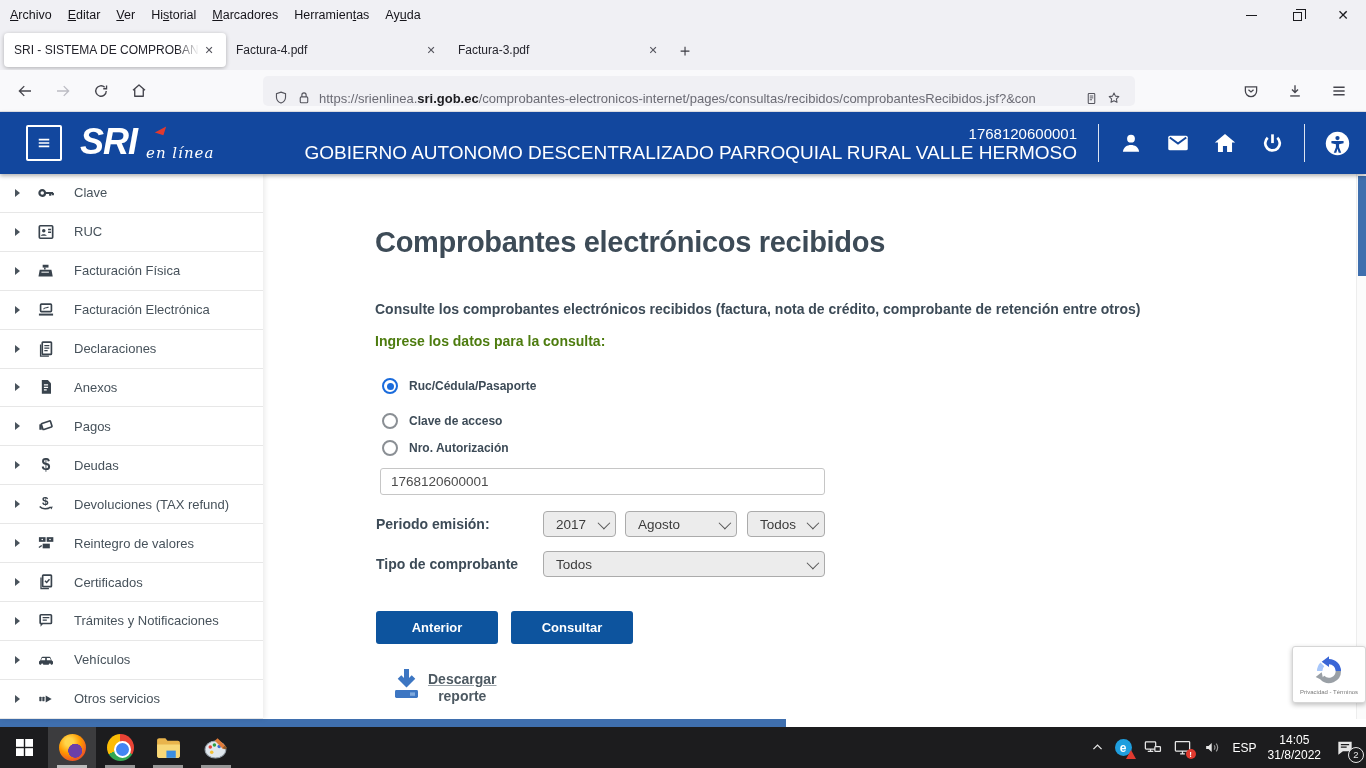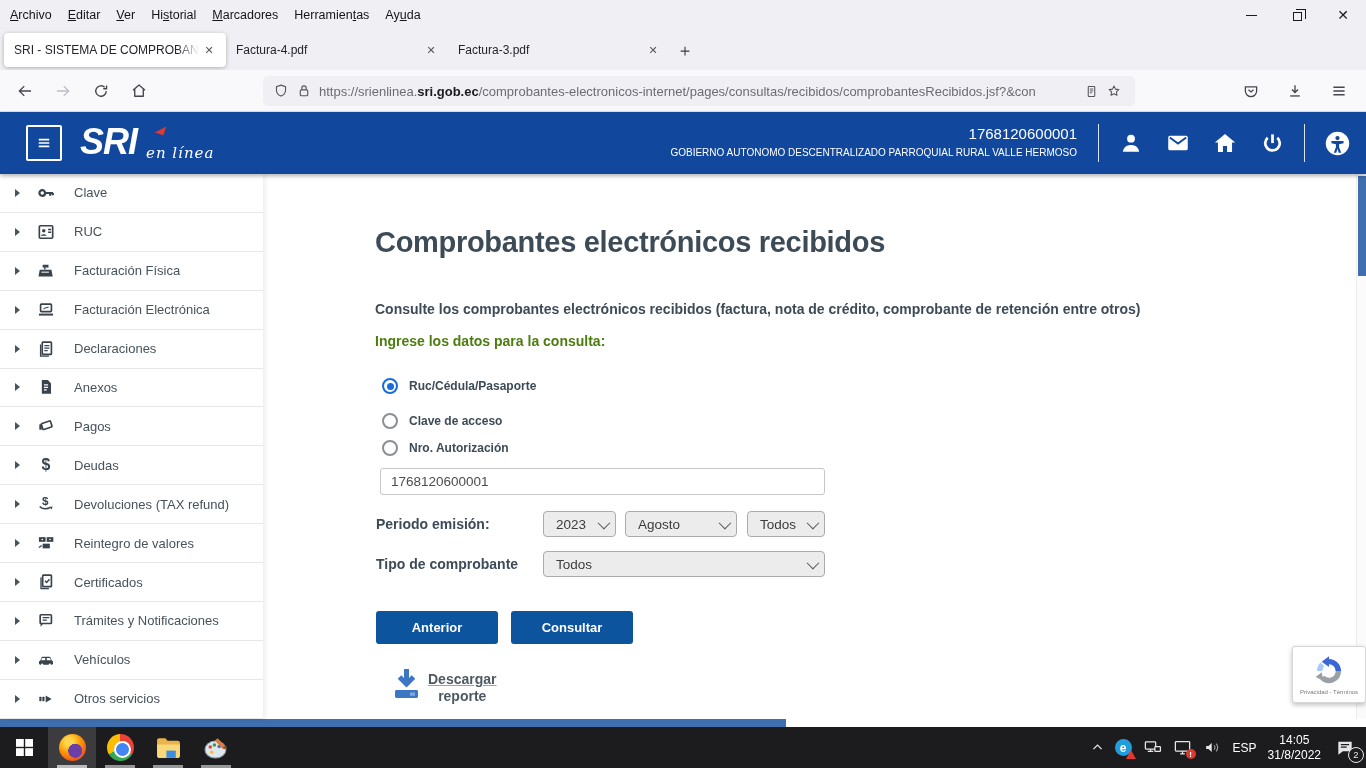--- a/index.html
+++ b/index.html
@@ -32,21 +32,21 @@
   .tab-close{width:20px;height:20px;display:flex;align-items:center;justify-content:center;
     font-size:11px;color:#55555e;border-radius:3px;flex:none;}
   .newtab{width:30px;height:30px;margin-bottom:5px;display:flex;align-items:center;justify-content:center;
     font-size:17px;color:#3a3a42;}
 
   
   .navbar{height:42px;background:#f9f9fb;border-bottom:1px solid #e2e2e8;position:relative;}
   .nav-left{position:absolute;left:8px;top:5px;display:flex;gap:4px;}
   .navbtn{width:34px;height:32px;display:flex;align-items:center;justify-content:center;border-radius:4px;}
   .urlbar{position:absolute;left:263px;top:6px;width:872px;height:30px;background:#f0f0f4;
-    border-radius:5px;display:flex;align-items:center;padding:0 6px 0 10px;}
+    border-radius:5px;display:flex;align-items:flex-end;padding:0 6px 0 10px;}
   .url-text{flex:1;font-size:13px;color:#6b6b74;white-space:nowrap;overflow:hidden;position:relative;}
   .url-text b{color:#1b1b1f;font-weight:bold;}
   .url-text::after{content:"";position:absolute;right:0;top:0;bottom:0;width:30px;
     background:linear-gradient(to right,rgba(240,240,244,0),#f0f0f4);}
   .url-icon{margin-right:7px;flex:none;}
   .nav-right{position:absolute;right:10px;top:5px;display:flex;gap:10px;}
 
   
   .sri-header{height:62px;background:#12479e;position:relative;color:#fff;z-index:6;
     box-shadow:0 2px 4px rgba(0,0,0,.3);}
@@ -54,21 +54,21 @@
     border-radius:2px;display:flex;align-items:center;justify-content:center;}
   .sri-logo{position:absolute;left:80px;top:6px;width:150px;height:52px;}
   .sri-logo .big{font-size:36px;font-weight:bold;font-style:italic;letter-spacing:-1px;line-height:48px;}
   .sri-logo .flag{position:absolute;left:76px;top:7px;width:0;height:0;
     border-left:9px solid transparent;border-bottom:9px solid #e03a2f;transform:rotate(18deg);}
   .sri-logo .script{position:absolute;left:66px;top:26px;font-size:15px;font-style:italic;
     font-family:"DejaVu Serif",serif;letter-spacing:1px;}
   .hdr-right{position:absolute;right:14px;top:0;height:62px;display:flex;align-items:center;gap:17px;}
   .hdr-id-block{text-align:right;line-height:19px;margin-right:4px;}
   .hdr-id{font-size:15px;}
-  .hdr-name{font-size:10px;}
+  .hdr-name{font-size:19px;}
   .hdr-div{width:1px;height:38px;background:rgba(255,255,255,.85);}
   .hdr-ic{width:30px;height:30px;display:flex;align-items:center;justify-content:center;}
 
   
   .content{height:545px;display:flex;position:relative;background:#fff;}
   .sidebar{width:263px;flex:none;box-shadow:2px 0 5px rgba(0,0,0,.08);z-index:2;background:#fff;}
   .side-item{height:38.92px;display:flex;align-items:center;border-bottom:1px solid #e7e7e7;
     padding-left:15px;gap:0;font-size:13px;color:#47525b;}
   .caret{width:0;height:0;border-left:5px solid #4a545d;border-top:4px solid transparent;
     border-bottom:4px solid transparent;margin-right:14px;flex:none;}
@@ -476,21 +476,21 @@
     </div>
     <div class="radio-row rr3">
       <span class="radio"></span>
       <span class="radio-label">Nro. Autorización</span>
     </div>
 
     <input class="id-input" type="text" value="1768120600001" style="">
 
     <div class="form-label fl-period">Periodo emisión:</div>
     <div class="sel sel-year">
-      <span>2023</span>
+      <span>2017</span>
       <span class="chev"></span>
     </div>
     <div class="sel sel-month">
       <span>Agosto</span>
       <span class="chev"></span>
     </div>
     <div class="sel sel-day">
       <span>Todos</span>
       <span class="chev"></span>
     </div>

